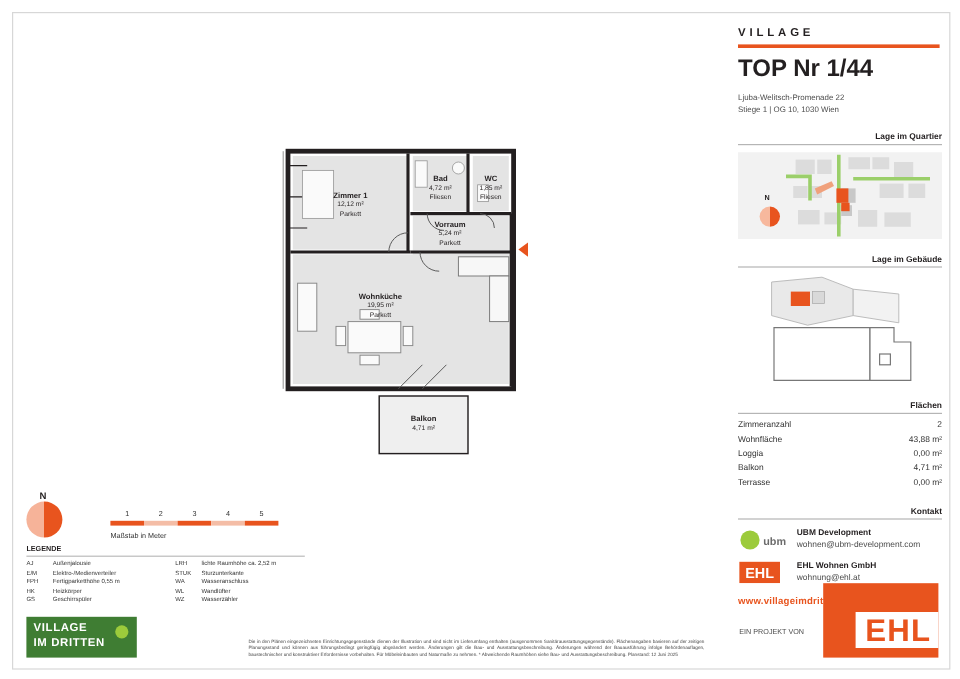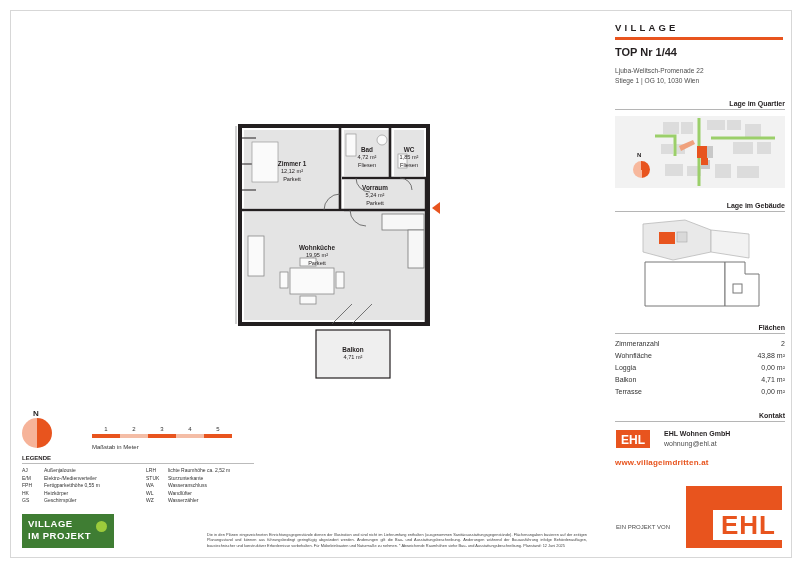--- a/index.html
+++ b/index.html
@@ -17,21 +17,21 @@
   
   .right{position:absolute;left:615px;top:22px;width:170px;}
   .brand-village{
     font-size:9.5px;letter-spacing:3.2px;color:#231f20;font-weight:700;
     margin-bottom:2px;
   }
   .brand-park{
     font-size:25px;line-height:26px;font-weight:700;letter-spacing:0.5px;color:#231f20;
   }
   .brand-rule{height:3px;background:#e8541e;width:168px;margin:4px 0 6px;}
-  .top-nr{font-size:11px;font-weight:700;color:#231f20;margin-bottom:8px;}
+  .top-nr{font-size:20px;font-weight:700;color:#231f20;margin-bottom:8px;}
   .addr{font-size:6.6px;line-height:10px;color:#4d4d4d;}
   .sec-head{
     font-size:7px;font-weight:700;color:#231f20;text-align:right;
     border-bottom:1px solid #b5b5b5;padding-bottom:2px;margin-top:14px;
   }
 
   .map-box{position:relative;height:72px;margin-top:6px;background:#f1f1f1;overflow:hidden;}
   .map-box svg{position:absolute;inset:0;}
   .bldg-box{position:relative;height:92px;margin-top:6px;background:#ffffff;overflow:hidden;}
   .bldg-box svg{position:absolute;inset:0;}
@@ -195,20 +195,32 @@
       </div>
       <div class="row">
         <span class="k">Terrasse</span>
         <span class="v">0,00 m²</span>
       </div>
     </div>
 
     <div class="sec-head">Kontakt</div>
     <div class="contact">
       <div class="c-row">
+        <div class="c-logo ubm">
+          <svg width="40" height="18" viewBox="0 0 40 18">
+            <circle cx="9" cy="9" r="8" fill="#9ccb3b"></circle>
+            <text x="20" y="13" font-family="Liberation Sans, sans-serif" font-size="9" font-weight="bold" fill="#6b6b6b">ubm</text>
+          </svg>
+        </div>
+        <div class="c-txt">
+          <b>UBM Development</b><br>
+          <span>wohnen@ubm-development.com</span>
+        </div>
+      </div>
+      <div class="c-row">
         <div class="c-logo">
           <svg width="40" height="18" viewBox="0 0 40 18">
             <rect x="0" y="0" width="34" height="18" fill="#e8541e"></rect>
             <text x="5" y="14" font-family="Liberation Sans, sans-serif" font-size="12" font-weight="bold" fill="#ffffff">EHL</text>
           </svg>
         </div>
         <div class="c-txt">
           <b>EHL Wohnen GmbH</b><br>
           <span>wohnung@ehl.at</span>
         </div>
@@ -397,18 +409,18 @@
         <div class="li">
             <span class="k">WZ</span>
             <span class="t">Wasserzähler</span>
           </div>
       </div>
     </div>
   </div>
 
   <div class="vid">
     <div class="l1">VILLAGE</div>
-    <div class="l2">IM PROJEKT</div>
+    <div class="l2">IM DRITTEN</div>
     <div class="dot"></div>
   </div>
 
   <div class="disclaimer">Die in den Plänen eingezeichneten Einrichtungsgegenstände dienen der Illustration und sind nicht im Lieferumfang enthalten (ausgenommen Sanitärausstattungsgegenstände). Flächenangaben basieren auf der zeitigen Planungsstand und können aus führungsbedingt geringfügig abgeändert werden. Änderungen gilt die Bau- und Ausstattungsbeschreibung. Änderungen während der Bauausführung infolge Behördenauflagen, baustechnischer und konstruktiver Erfordernisse vorbehalten. Für Möbeleinbauten und Naturmaße zu nehmen. * Abweichende Raumhöhen siehe Bau- und Ausstattungsbeschreibung. Planstand: 12 Juni 2025</div>
 </div>
 
 </body></html>

